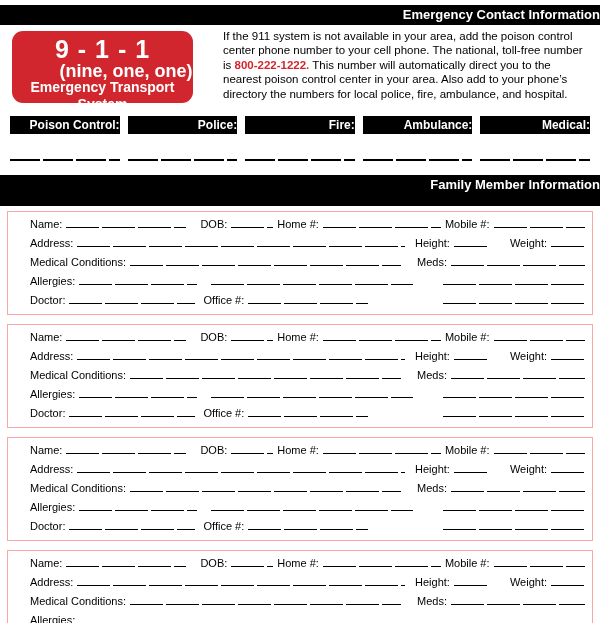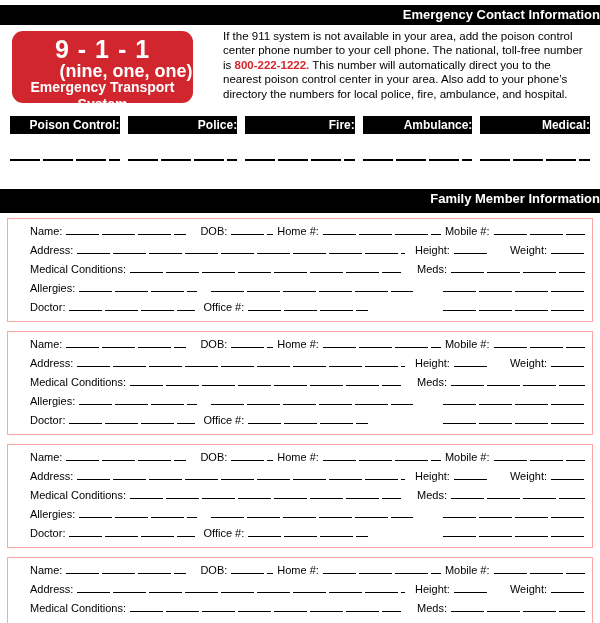--- a/index.html
+++ b/index.html
@@ -66,22 +66,22 @@
   .contact-line {
     margin-top: 25px;
     height: 2px;
     background-image: repeating-linear-gradient(90deg, #000 0, #000 30px, transparent 30px, transparent 33px);
     background-size: 100% 2px;
     background-repeat: no-repeat;
     background-position: 0 100%;
   }
 
   .family-bar {
-    margin-top: 28px;
-    height: 24px;
+    margin-top: 14px;
+    height: 31px;
     line-height: 20px;
     font-size: 13px;
   }
 
   .members { margin-top: 5px; }
   .member-box {
     margin: 0 7px 9px 7px;
     border: 1px solid #fca5a5;
     padding: 3px 7px 4px 22px;
   }

